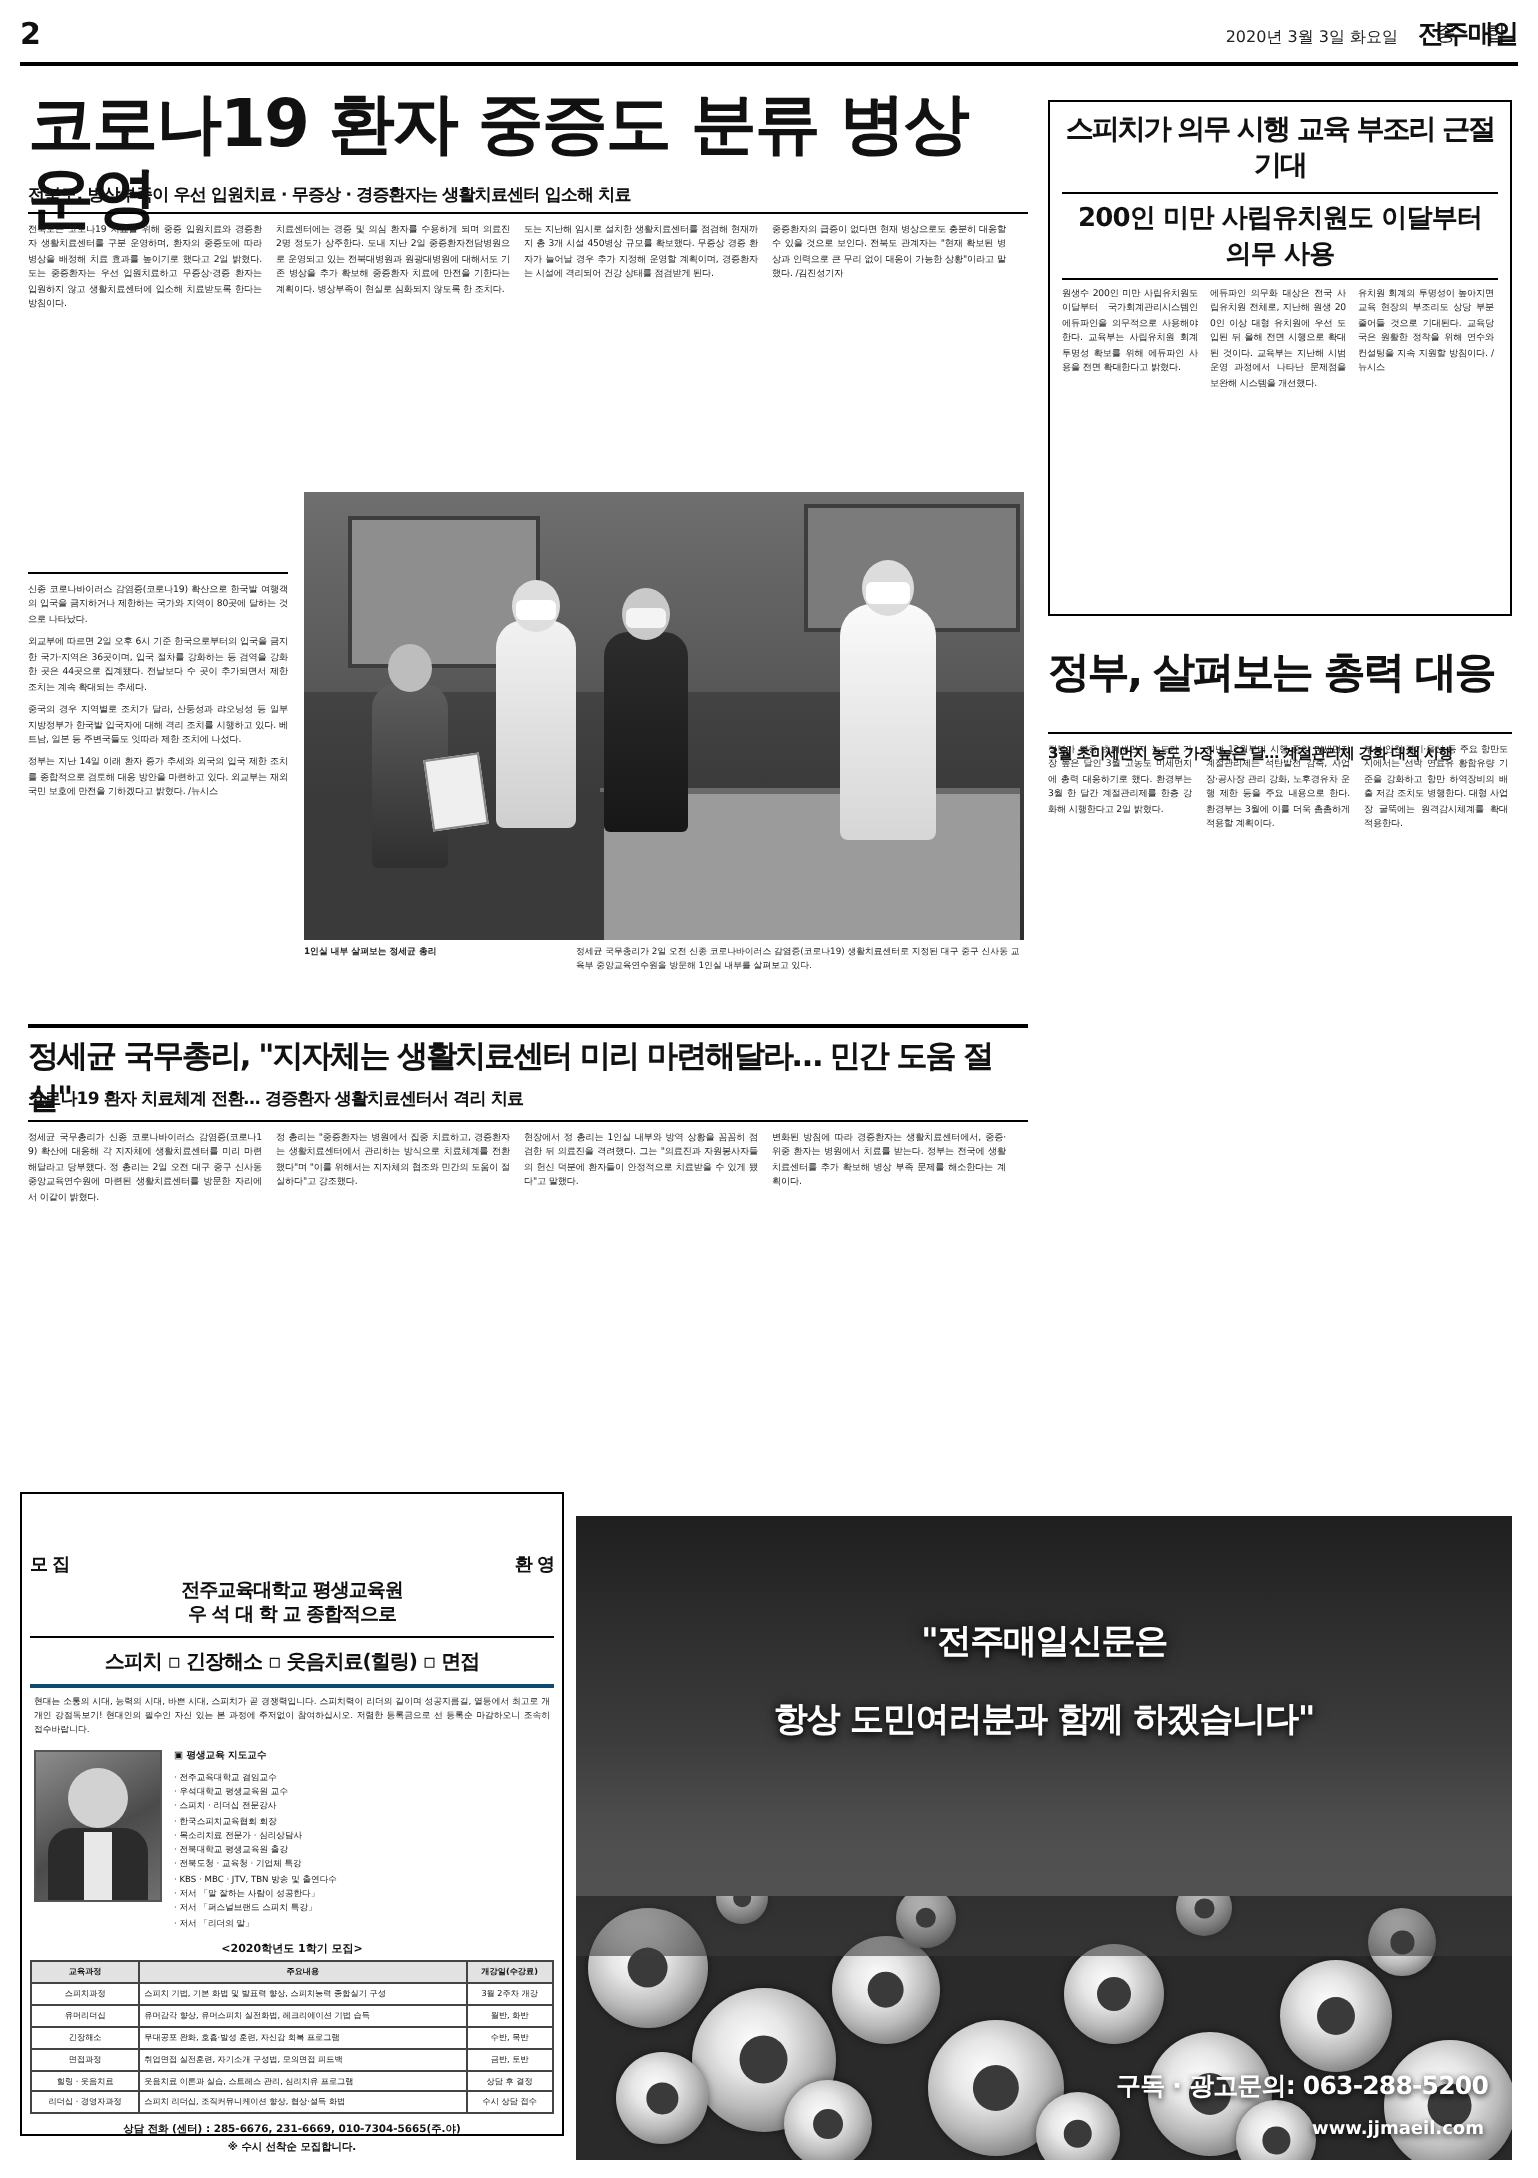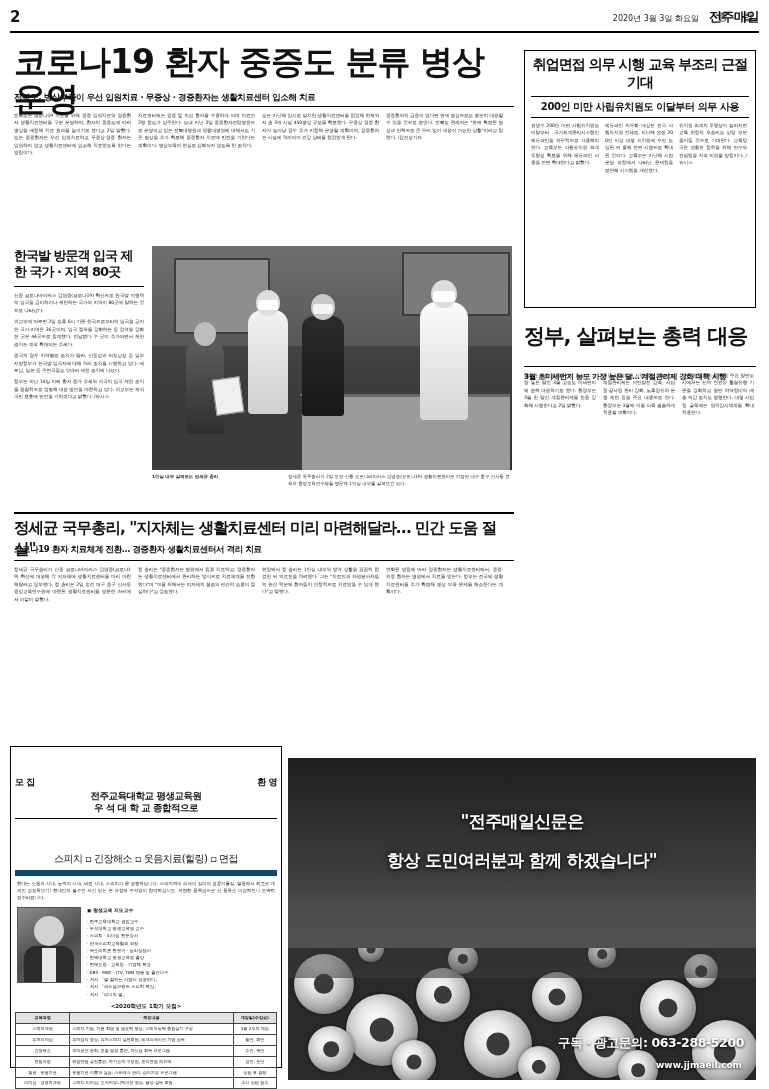--- a/index.html
+++ b/index.html
@@ -104,21 +104,21 @@
     box-sizing: border-box;
   }
   #rt-title {
     font-size: 14px;
     font-weight: bold;
     text-align: center;
     letter-spacing: -1px;
     margin-bottom: 4px;
   }
   #rt-sub {
-    font-size: 10px;
+    font-size: 13px;
     font-weight: bold;
     text-align: center;
     letter-spacing: -0.4px;
     border-top: 1px solid #000;
     border-bottom: 1px solid #000;
     padding: 3px 0;
     margin-bottom: 4px;
   }
   #rt-cols { display: flex; gap: 6px; }
   #rt-cols > div { width: 68px; }
@@ -231,24 +231,23 @@
     padding: 4px;
   }
   #ad-top-row {
     display: flex; align-items: center; justify-content: space-between;
     font-size: 9px; font-weight: bold; letter-spacing: -0.5px;
     border-bottom: 1px solid #000;
     padding-bottom: 3px;
   }
   #ad-top-row .mid { text-align:center; line-height:1.3; font-size: 9.5px; margin-top: 39px; }
   #ad-line2 {
-    text-align: center; font-size: 10px; font-weight: normal;
+    text-align: center; font-size: 10px; font-weight: bold;
     letter-spacing: -0.5px; padding: 5px 0 4px;
-    border-bottom: 6px solid #0c4a6e;
-    margin-top: 28px;
+    border-bottom: 2px solid #0c4a6e;
   }
   #ad-desc {
     font-size: 4.4px; line-height: 1.65; text-align: justify;
     padding: 4px 2px; color:#1a1a1a;
   }
   #ad-mid { display: flex; gap: 6px; padding: 2px; }
   #ad-photo {
     width: 62px; height: 74px;
     background: linear-gradient(150deg,#8d8d8d,#4b4b4b 55%,#6f6f6f);
     border: 1px solid #555;
@@ -334,30 +333,29 @@
   <div id="main-rule"></div>
 
   <div id="lead-cols">
     <div class="body-col">전북도는 코로나19 치료를 위해 중증 입원치료와 경증환자 생활치료센터를 구분 운영하며, 환자의 중증도에 따라 병상을 배정해 치료 효과를 높이기로 했다고 2일 밝혔다. 도는 중증환자는 우선 입원치료하고 무증상·경증 환자는 입원하지 않고 생활치료센터에 입소해 치료받도록 한다는 방침이다.</div>
     <div class="body-col">치료센터에는 경증 및 의심 환자를 수용하게 되며 의료진 2명 정도가 상주한다. 도내 지난 2일 중증환자전담병원으로 운영되고 있는 전북대병원과 원광대병원에 대해서도 기존 병상을 추가 확보해 중증환자 치료에 만전을 기한다는 계획이다. 병상부족이 현실로 심화되지 않도록 한 조치다.</div>
     <div class="body-col">도는 지난해 임시로 설치한 생활치료센터를 점검해 현재까지 총 3개 시설 450병상 규모를 확보했다. 무증상 경증 환자가 늘어날 경우 추가 지정해 운영할 계획이며, 경증환자는 시설에 격리되어 건강 상태를 점검받게 된다.</div>
     <div class="body-col">중증환자의 급증이 없다면 현재 병상으로도 충분히 대응할 수 있을 것으로 보인다. 전북도 관계자는 "현재 확보된 병상과 인력으로 큰 무리 없이 대응이 가능한 상황"이라고 말했다.  /김진성기자</div>
   </div>
 
   <div id="rt-box">
-    <div id="rt-title">취업면접 의무 시행 교육 부조리 근절 기대</div>
+    <div id="rt-title">스피치가 의무 시행 교육 부조리 근절 기대</div>
     <div id="rt-sub">200인 미만 사립유치원도 이달부터 의무 사용</div>
     <div id="rt-cols">
       <div class="body-col">원생수 200인 미만 사립유치원도 이달부터 국가회계관리시스템인 에듀파인을 의무적으로 사용해야 한다. 교육부는 사립유치원 회계 투명성 확보를 위해 에듀파인 사용을 전면 확대한다고 밝혔다.</div>
       <div class="body-col">에듀파인 의무화 대상은 전국 사립유치원 전체로, 지난해 원생 200인 이상 대형 유치원에 우선 도입된 뒤 올해 전면 시행으로 확대된 것이다. 교육부는 지난해 시범운영 과정에서 나타난 문제점을 보완해 시스템을 개선했다.</div>
       <div class="body-col">유치원 회계의 투명성이 높아지면 교육 현장의 부조리도 상당 부분 줄어들 것으로 기대된다. 교육당국은 원활한 정착을 위해 연수와 컨설팅을 지속 지원할 방침이다.   /뉴시스</div>
     </div>
   </div>
 
-  <div id="ls-head">한국발 방문객 입국 제한 국가 · 지역 80곳</div>
   <div id="ls-rule"></div>
   <div id="ls-body">
     <div class="body-col">신종 코로나바이러스 감염증(코로나19) 확산으로 한국발 여행객의 입국을 금지하거나 제한하는 국가와 지역이 80곳에 달하는 것으로 나타났다.</div>
     <div class="body-col" style="margin-top:4px">외교부에 따르면 2일 오후 6시 기준 한국으로부터의 입국을 금지한 국가·지역은 36곳이며, 입국 절차를 강화하는 등 검역을 강화한 곳은 44곳으로 집계됐다. 전날보다 수 곳이 추가되면서 제한 조치는 계속 확대되는 추세다.</div>
     <div class="body-col" style="margin-top:4px">중국의 경우 지역별로 조치가 달라, 산둥성과 랴오닝성 등 일부 지방정부가 한국발 입국자에 대해 격리 조치를 시행하고 있다. 베트남, 일본 등 주변국들도 잇따라 제한 조치에 나섰다.</div>
     <div class="body-col" style="margin-top:4px">정부는 지난 14일 이래 환자 증가 추세와 외국의 입국 제한 조치를 종합적으로 검토해 대응 방안을 마련하고 있다. 외교부는 재외국민 보호에 만전을 기하겠다고 밝혔다.   /뉴시스</div>
   </div>
 
   <div id="photo">
 

